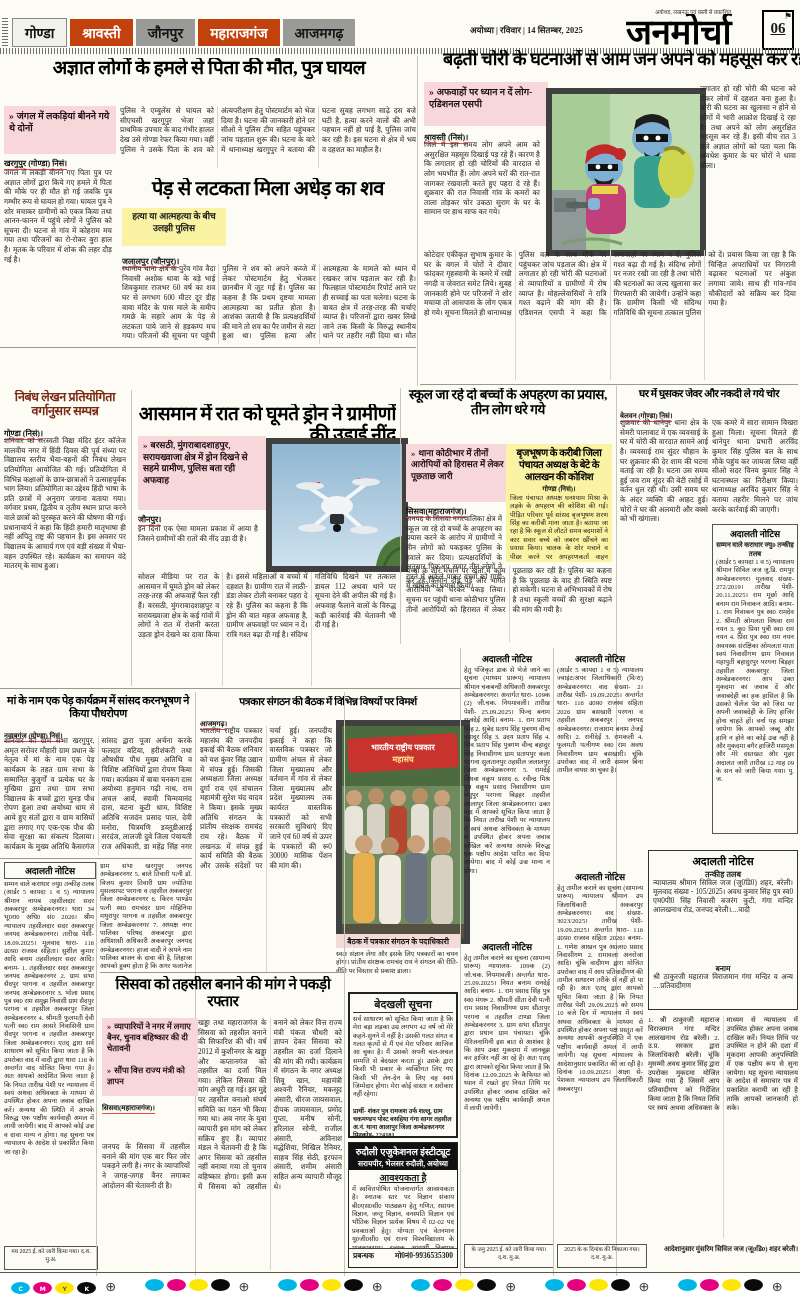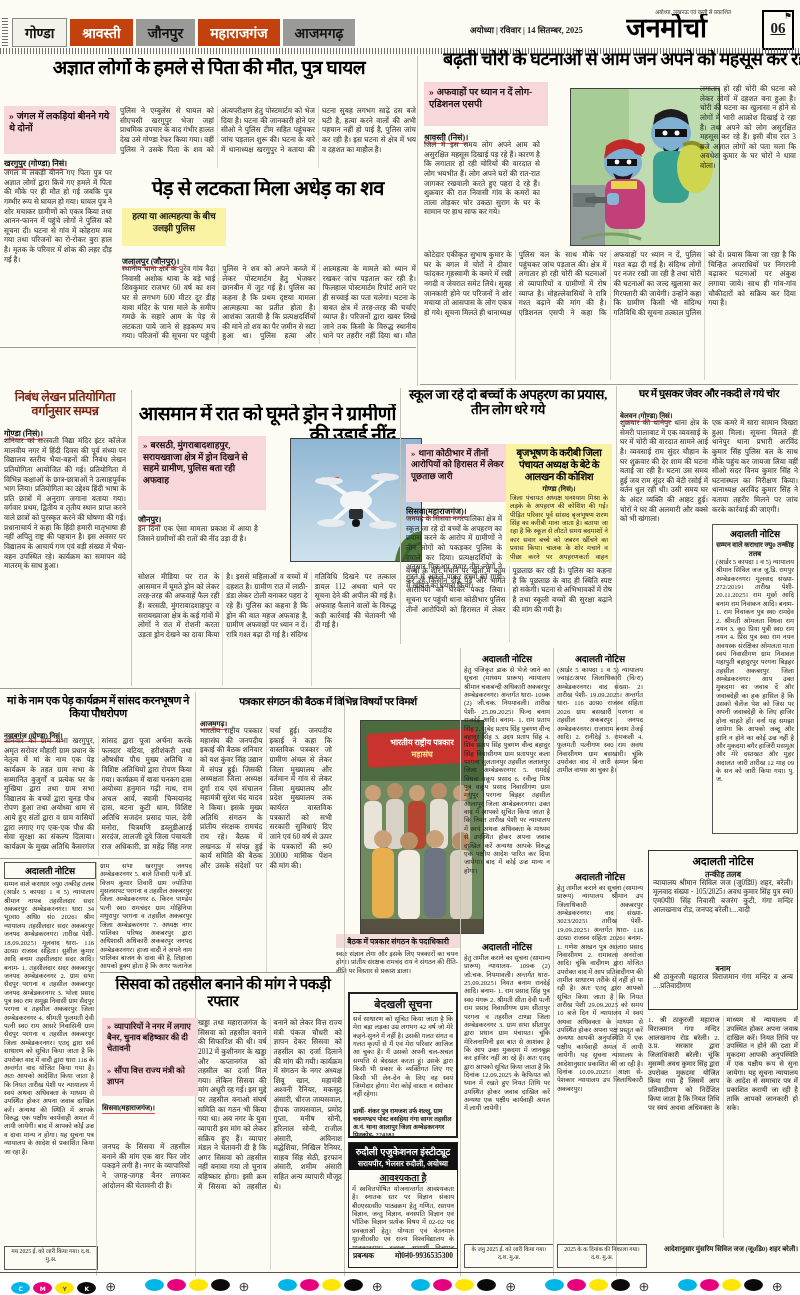--- a/index.html
+++ b/index.html
@@ -25,35 +25,35 @@
   .hrule{position:absolute;height:1px;background:#9a9a90;}
   .tab{display:inline-block;font-weight:bold;font-size:14px;padding:4px 12px;margin-right:3px;}
   .tab.light{background:#f2f1ea;color:#111;border:1px solid #888;}
   .tab.dark{background:#c2410c;color:#fff;}
   .tab.gray{background:#9a9a98;color:#151515;}
   .stripe{background:repeating-linear-gradient(90deg,#6f6f6f 0 1px,transparent 1px 3px);}
   .stripe-v{background:repeating-linear-gradient(0deg,#6f6f6f 0 1px,transparent 1px 3px);}
   .oval{width:19px;height:12px;border-radius:50%;display:inline-flex;align-items:center;justify-content:center;
         font-size:6px;font-weight:bold;color:#fff;font-family:"DejaVu Sans",sans-serif;margin-right:3px;}
   .reg{font-size:13px;color:#333;margin:0 6px;line-height:12px;font-family:"DejaVu Sans",sans-serif;}
-  .photo-frame{border:1px solid #404040;margin-left:24px;}
+  .photo-frame{border:6px solid #404040;}
   .cap{background:#f4dbd8;font-weight:bold;font-size:7.6px;text-align:center;padding:2px 1px;color:#111;}
 </style>
 </head>
 <body>
 
 <div class="page">
 
   <div class="abs stripe-v" style="left:2px;top:16px;width:6px;height:30px;"></div>
   <div class="abs" style="left:12px;top:18px;width:430px;height:30px;">
     <span class="tab light">गोण्डा</span><span class="tab dark">श्रावस्ती</span><span class="tab gray">जौनपुर</span><span class="tab dark">महाराजगंज</span><span class="tab gray">आजमगढ़</span>
   </div>
   <div class="abs" style="left:470px;top:24px;width:180px;font-size:8.5px;font-weight:bold;color:#222;">अयोध्या | रविवार | 14 सितम्बर, 2025</div>
   <div class="abs" style="left:628px;top:8px;width:130px;font-size:5.5px;text-align:center;color:#333;">अयोध्या, लखनऊ एवं बस्ती से प्रकाशित</div>
-  <div class="abs hl nowrap" style="left:626px;top:14px;width:134px;font-size:27px;">जनमोर्चा</div>
+  <div class="abs hl nowrap" style="left:626px;top:14px;width:134px;font-size:35px;">जनमोर्चा</div>
   <div class="abs" style="left:762px;top:10px;width:28px;height:36px;border:2px solid #000;text-align:center;">
     <div style="font-size:9px;line-height:8px;text-align:right;">⚑</div>
     <div style="font-size:15px;font-weight:bold;text-decoration:underline;">06</div>
   </div>
   <div class="abs stripe" style="left:0;top:48px;width:800px;height:6px;"></div>
 
   <div class="abs hl nowrap center" style="left:2px;top:58px;width:414px;font-size:19px;">अज्ञात लोगों के हमले से पिता की मौत, पुत्र घायल</div>
   <div class="abs pinkbox" style="left:4px;top:106px;width:102px;height:40px;"><span class="chev">»</span><span>जंगल में लकड़ियां बीनने गये थे दोनों</span></div>
   <div class="abs" style="left:4px;top:152px;"><span class="dateline">खरगुपुर (गोण्डा) निसं।</span></div>
   <div class="abs body-t" style="left:4px;top:168px;width:108px;height:176px;">जंगल में लकड़ी बीनने गए पिता पुत्र पर अज्ञात लोगों द्वारा किये गए हमले में पिता की मौके पर ही मौत हो गई जबकि पुत्र गम्भीर रूप से घायल हो गया। घायल पुत्र ने शोर मचाकर ग्रामीणों को एकत्र किया तथा आनन-फानन में पहुंचे लोगों ने पुलिस को सूचना दी। घटना से गांव में कोहराम मच गया तथा परिजनों का रो-रोकर बुरा हाल है। मृतक के परिवार में शोक की लहर दौड़ गई है।</div>

